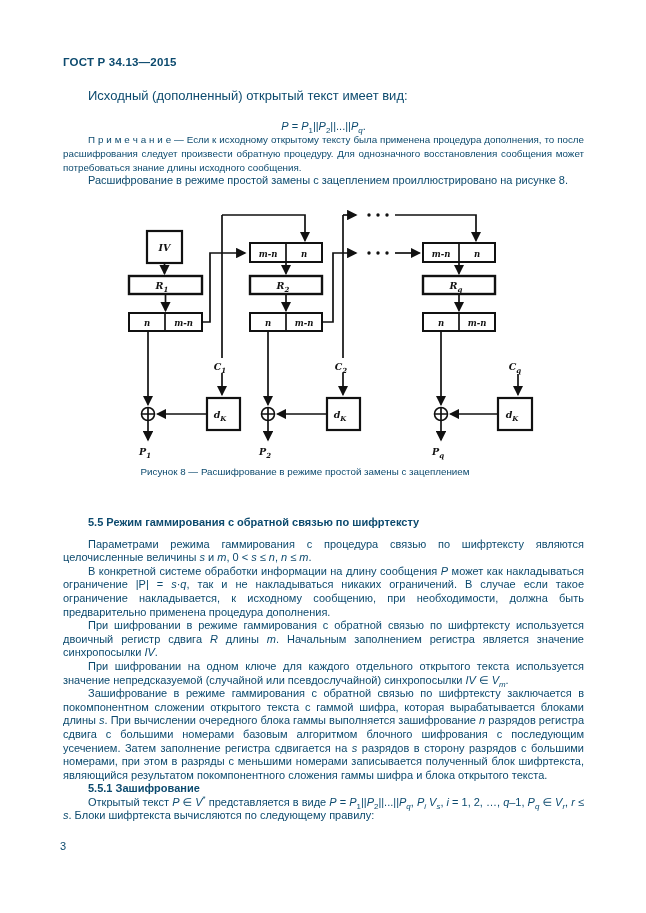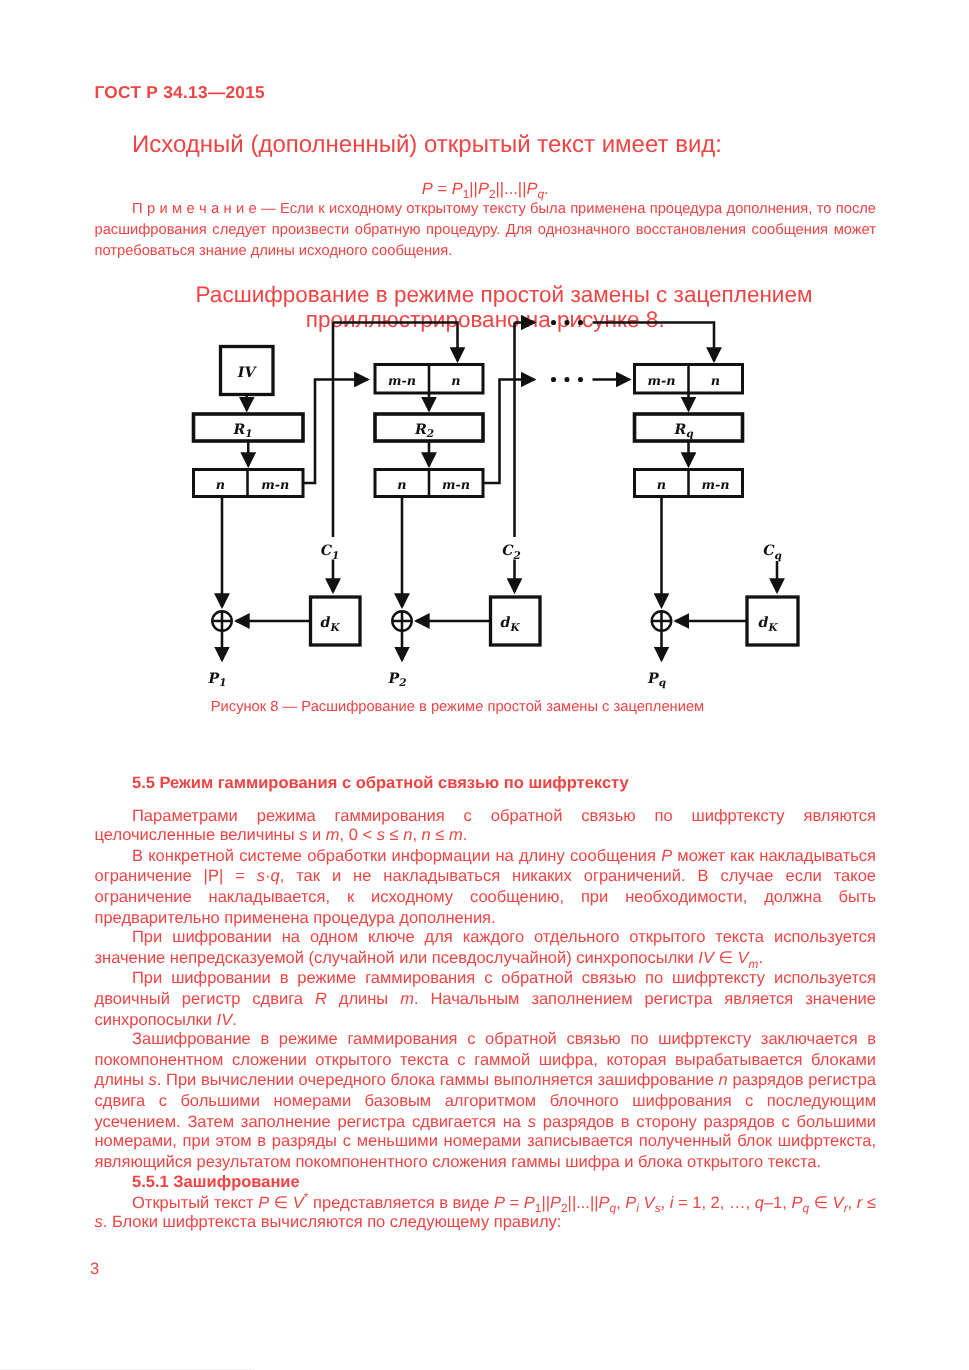--- a/index.html
+++ b/index.html
@@ -1,30 +1,30 @@
 <!DOCTYPE html>
 <html><head>
 <meta charset="utf-8">
 <style>
   html,body{margin:0;padding:0;background:#e8e8e8;}
   .page{
     position:relative;
     width:646px;height:913px;
     background:#ffffff;
     font-family:"Liberation Sans",sans-serif;
-    color:#ef4444;
+    color:#0c4a6e;
     overflow:hidden;
     margin:0 auto;
   }
   .abs{position:absolute;}
   .hdr{left:63px;top:56px;font-size:11.5px;font-weight:bold;letter-spacing:.2px;}
-  .lead{left:63px;top:88px;width:521px;font-size:16px;text-indent:25px;}
+  .lead{left:63px;top:88px;width:521px;font-size:13px;text-indent:25px;}
   .formula{left:63px;top:120px;width:521px;font-size:11px;text-align:center;}
   .note{left:63px;top:133px;width:521px;font-size:9.8px;line-height:13.8px;text-align:justify;text-indent:25px;}
-  .afternote{left:63px;top:188px;width:521px;font-size:15px;text-indent:25px;text-align:center;}
+  .afternote{left:63px;top:174px;width:521px;font-size:11px;text-indent:25px;}
   .figsvg{left:100px;top:205px;}
   .caption{left:45px;top:466px;width:520px;font-size:9.8px;text-align:center;}
   .body-col{left:63px;top:516px;width:521px;font-size:11px;line-height:13.6px;text-align:justify;}
   .body-col p{margin:0;text-indent:25px;}
   .body-col .h{font-weight:bold;text-align:left;}
   .body-col .gap{height:8px;}
   .pagenum{left:60px;top:840px;font-size:11px;}
   .i{font-style:italic;}
   .sub{font-size:72%;vertical-align:sub;line-height:0;}
   .isub{font-size:72%;vertical-align:sub;font-style:italic;line-height:0;}
@@ -163,24 +163,24 @@
       <path class="ln" d="M441,420.5 L441,440" marker-end="url(#ah)"></path>
       <text x="438" y="455" text-anchor="middle"><tspan>P</tspan><tspan class="fs" dy="2.5">q</tspan></text>
     </g>
   </svg>
 
   <div class="abs caption">Рисунок 8 — Расшифрование в режиме простой замены с зацеплением</div>
 
   <div class="abs body-col">
     <p class="h">5.5 Режим гаммирования с обратной связью по шифртексту</p>
     <div class="gap"></div>
-    <p><span>Параметрами режима гаммирования с обратной связью по шифртексту являются целочисленные величины </span><span class="i">s</span><span> и </span><span class="i">m</span><span>, 0 &lt; </span><span class="i">s</span><span> ≤ </span><span class="i">n</span><span>, </span><span class="i">n</span><span> ≤ </span><span class="i">m</span><span>.</span></p>
+    <p><span>Параметрами режима гаммирования с процедура связью по шифртексту являются целочисленные величины </span><span class="i">s</span><span> и </span><span class="i">m</span><span>, 0 &lt; </span><span class="i">s</span><span> ≤ </span><span class="i">n</span><span>, </span><span class="i">n</span><span> ≤ </span><span class="i">m</span><span>.</span></p>
     <p><span>В конкретной системе обработки информации на длину сообщения </span><span class="i">P</span><span> может как накладываться ограничение |P| = </span><span class="i">s</span><span>·</span><span class="i">q</span><span>, так и не накладываться никаких ограничений. В случае если такое ограничение накладывается, к исходному сообщению, при необходимости, должна быть предварительно применена процедура дополнения.</span></p>
+    <p><span>При шифровании в режиме гаммирования с обратной связью по шифртексту используется двоичный регистр сдвига </span><span class="i">R</span><span> длины </span><span class="i">m</span><span>. Начальным заполнением регистра является значение синхропосылки </span><span class="i">IV</span><span>.</span></p>
     <p><span>При шифровании на одном ключе для каждого отдельного открытого текста используется значение непредсказуемой (случайной или псевдослучайной) синхропосылки </span><span class="i">IV</span><span> ∈ </span><span class="i">V</span><span class="isub">m</span><span>.</span></p>
-    <p><span>При шифровании в режиме гаммирования с обратной связью по шифртексту используется двоичный регистр сдвига </span><span class="i">R</span><span> длины </span><span class="i">m</span><span>. Начальным заполнением регистра является значение синхропосылки </span><span class="i">IV</span><span>.</span></p>
     <p><span>Зашифрование в режиме гаммирования с обратной связью по шифртексту заключается в покомпонентном сложении открытого текста с гаммой шифра, которая вырабатывается блоками длины </span><span class="i">s</span><span>. При вычислении очередного блока гаммы выполняется зашифрование </span><span class="i">n</span><span> разрядов регистра сдвига с большими номерами базовым алгоритмом блочного шифрования с последующим усечением. Затем заполнение регистра сдвигается на </span><span class="i">s</span><span> разрядов в сторону разрядов с большими номерами, при этом в разряды с меньшими номерами записывается полученный блок шифртекста, являющийся результатом покомпонентного сложения гаммы шифра и блока открытого текста.</span></p>
     <p class="h">5.5.1 Зашифрование</p>
     <p><span>Открытый текст </span><span class="i">P</span><span> ∈ </span><span class="i">V</span><span class="sup">*</span><span> представляется в виде  </span><span class="i">P</span><span> = </span><span class="i">P</span><span class="sub">1</span><span>||</span><span class="i">P</span><span class="sub">2</span><span>||...||</span><span class="i">P</span><span class="isub">q</span><span>, </span><span class="i">P</span><span class="isub">i</span><span> </span><span class="i">V</span><span class="isub">s</span><span>, </span><span class="i">i</span><span> = 1, 2, …, </span><span class="i">q</span><span>–1, </span><span class="i">P</span><span class="isub">q</span><span> ∈ </span><span class="i">V</span><span class="isub">r</span><span>, </span><span class="i">r</span><span> ≤ </span><span class="i">s</span><span>. Блоки шифртекста вычисляются по следующему правилу:</span></p>
   </div>
 
   <div class="abs pagenum">3</div>
 
 </div>
 
 </body></html>

